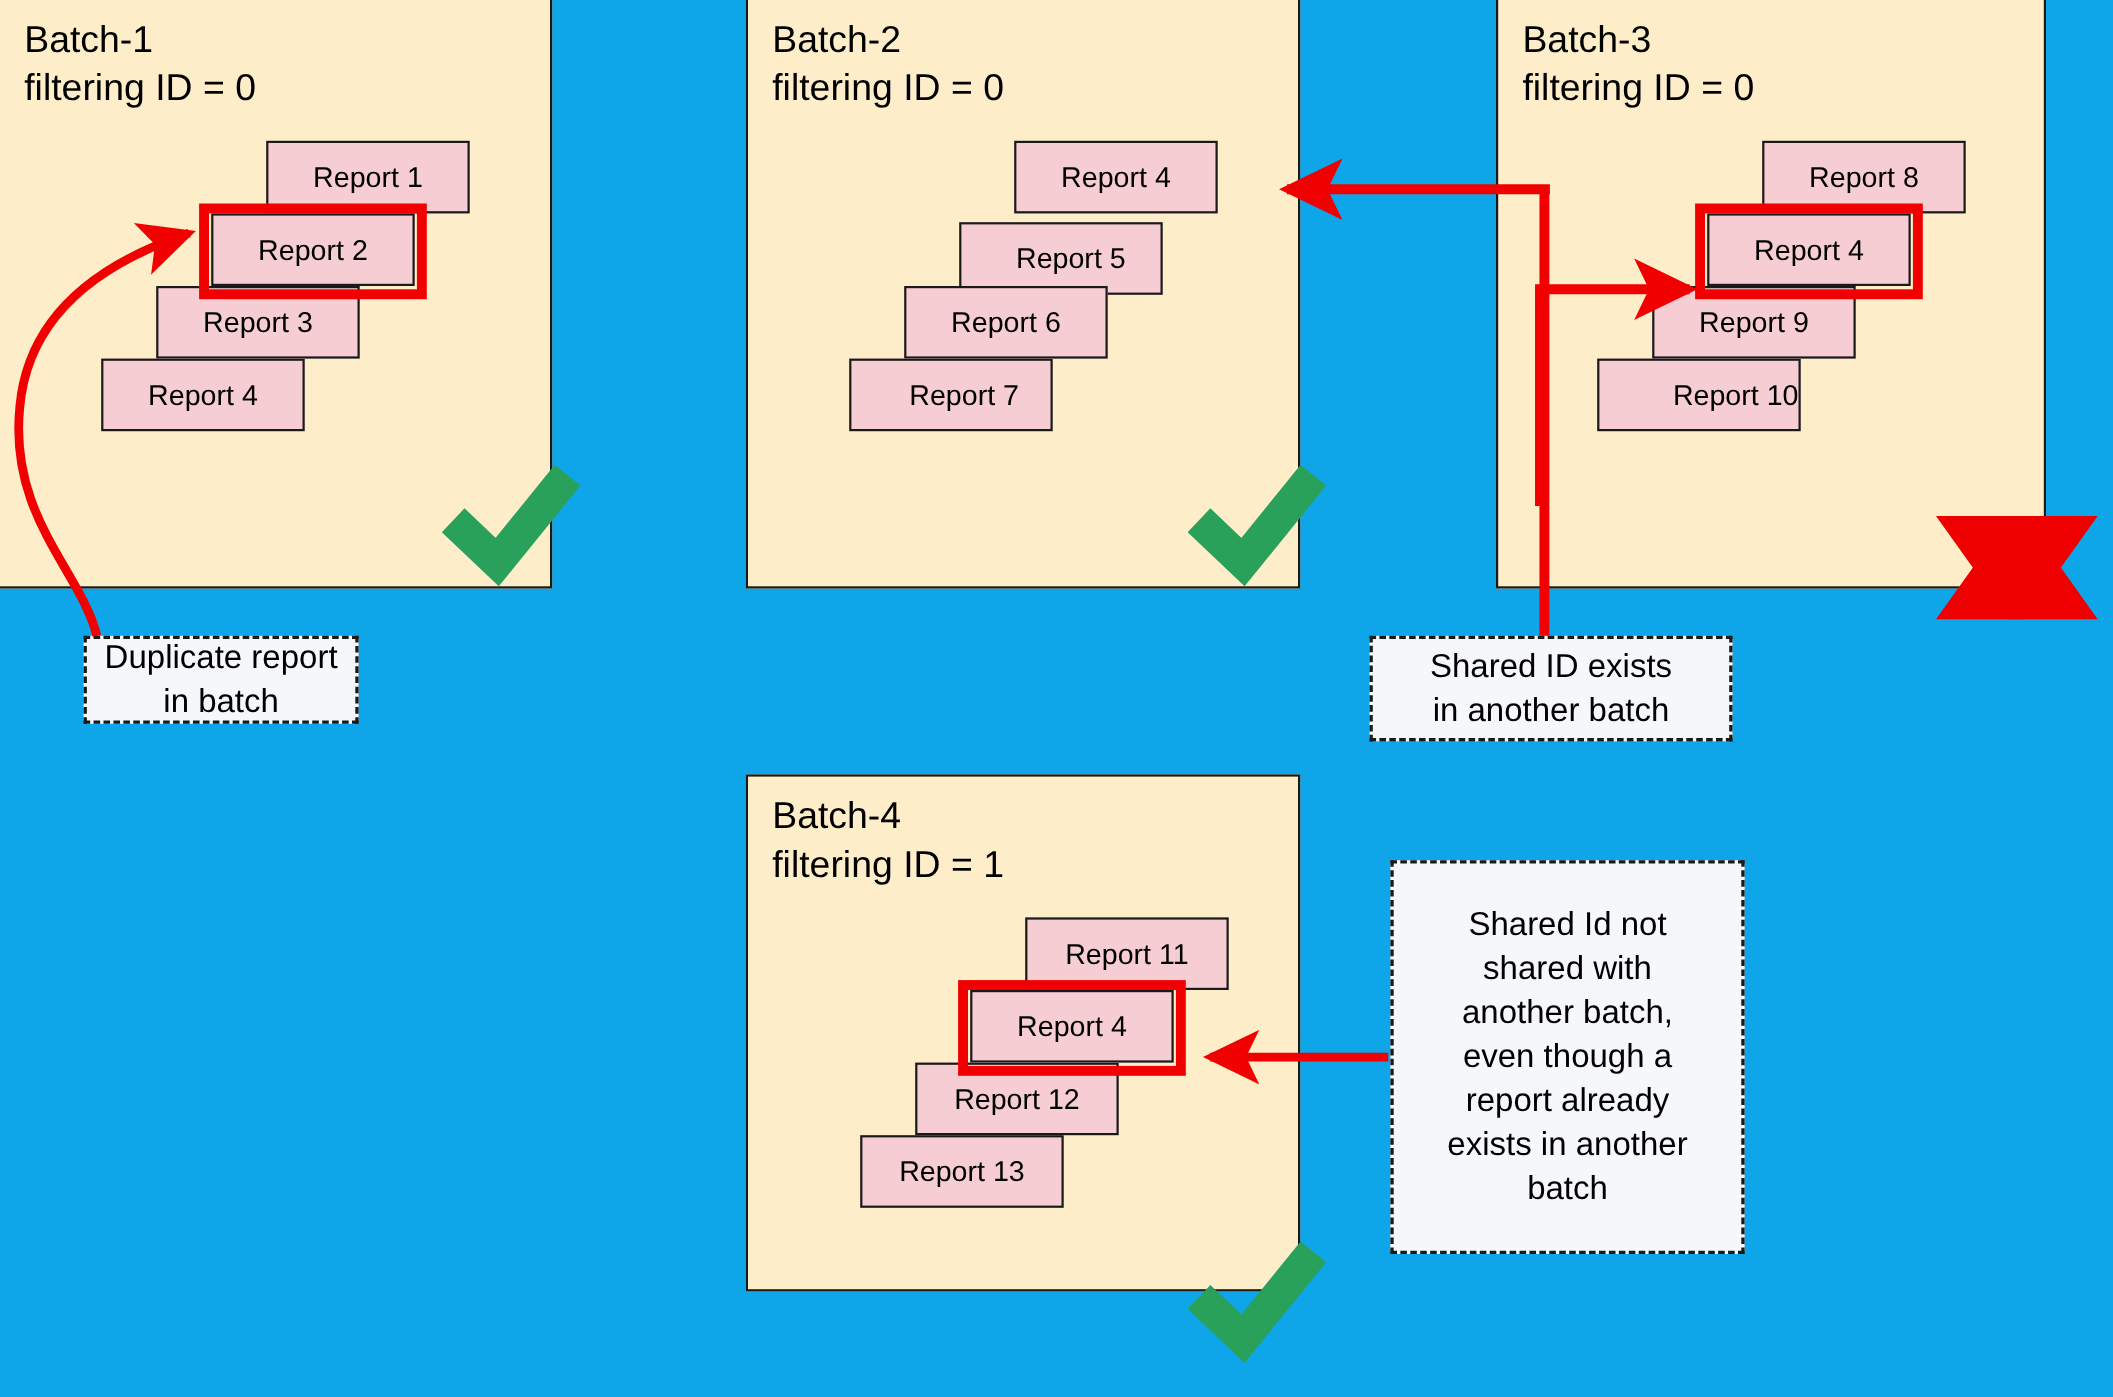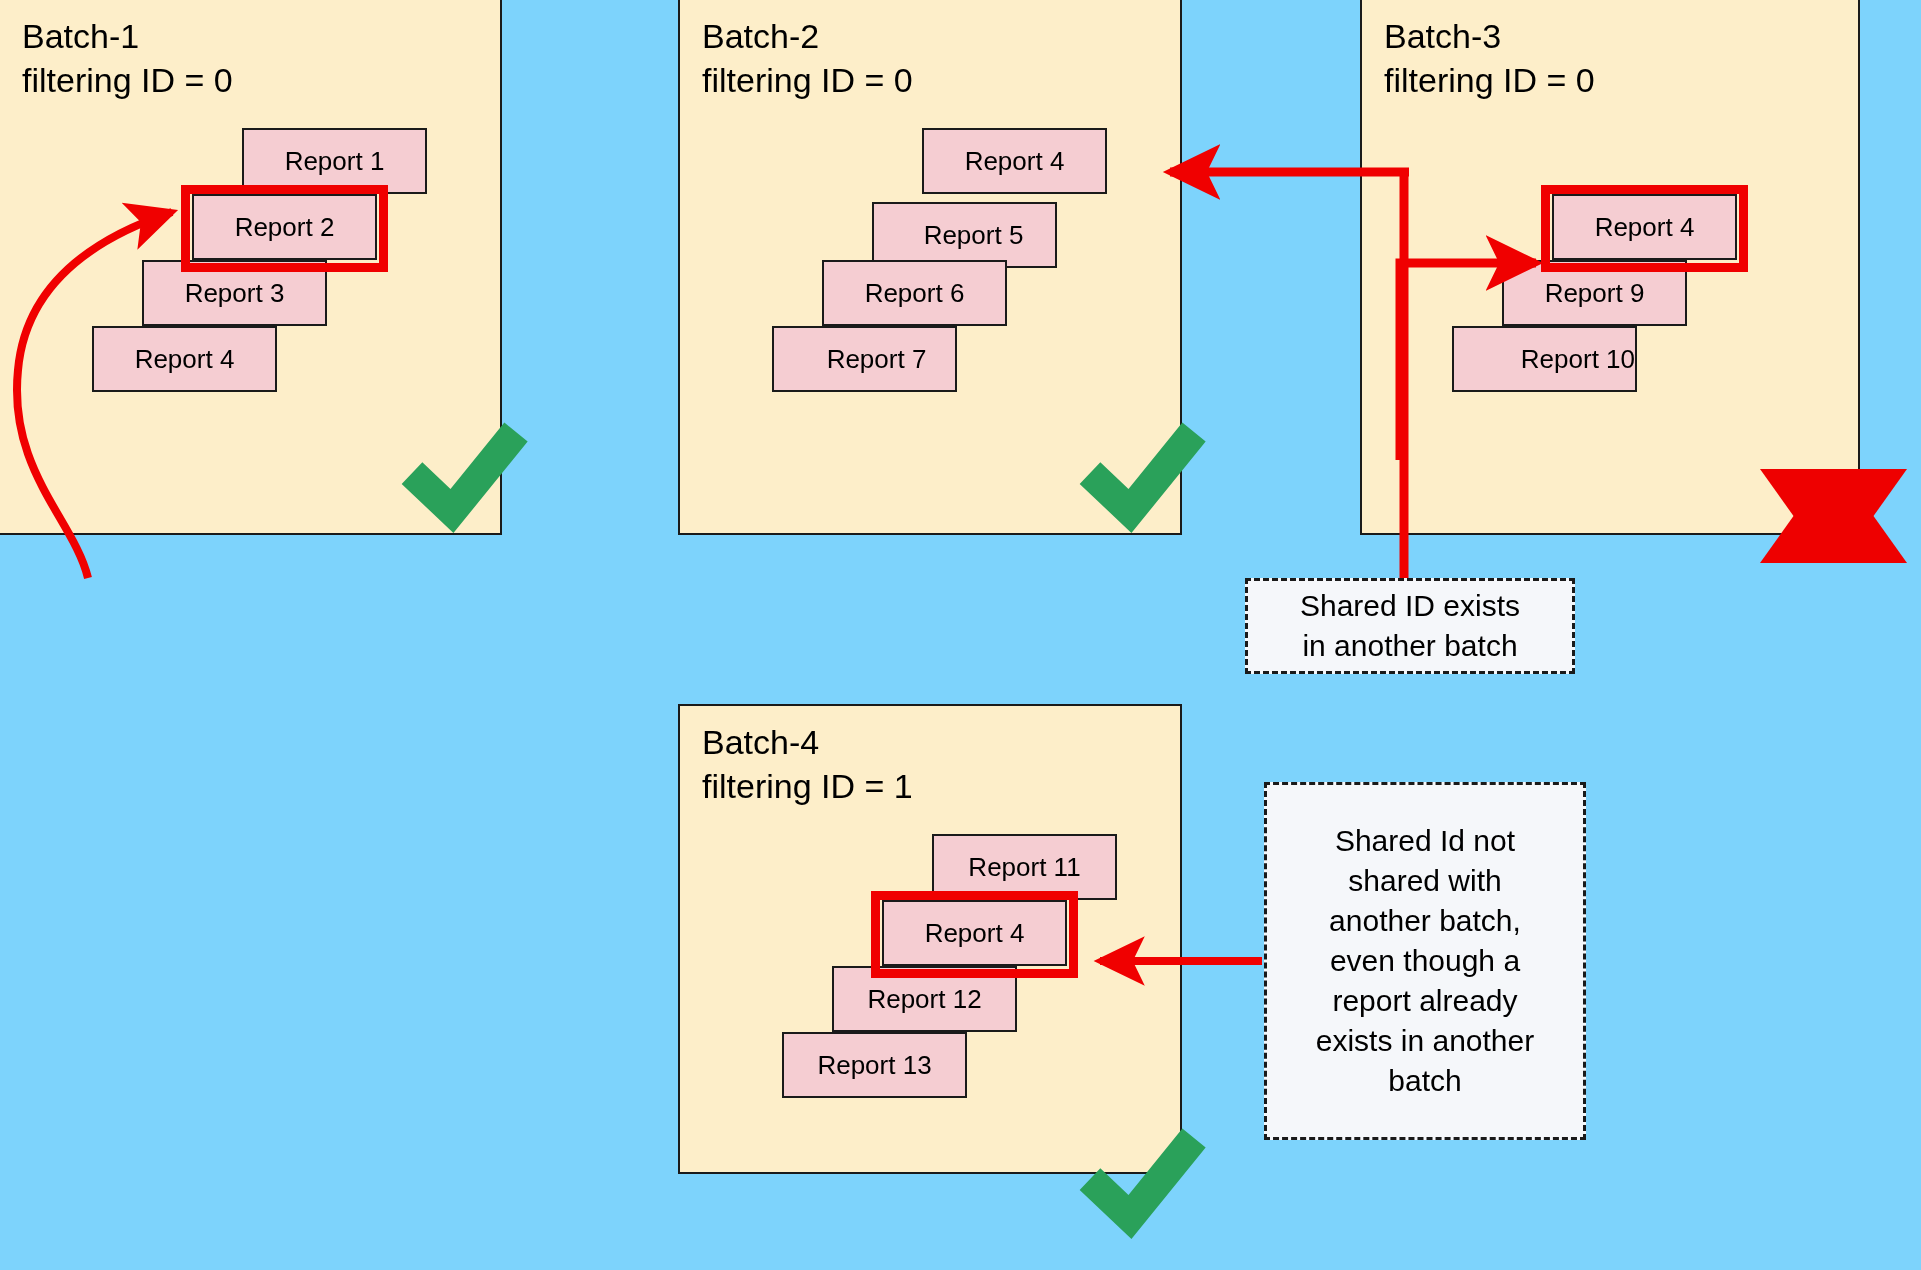--- a/index.html
+++ b/index.html
@@ -10,21 +10,21 @@
   body {
     width: 1921px;
     height: 1270px;
     font-family: "Liberation Sans", sans-serif;
     overflow: hidden;
   }
   #stage {
     position: relative;
     width: 1921px;
     height: 1270px;
-    background: #7dd3fc;
+    background: #0ea5e9;
   }
   .batch {
     position: absolute;
     background: #fdeec9;
     border: 2px solid #1a1a1a;
     box-sizing: border-box;
   }
   .batch-title {
     position: absolute;
     left: 22px;
@@ -112,20 +112,23 @@
     <div class="report" style="left:142px; top:260px;">
       <span class="report-label">Report 6</span>
     </div>
     <div class="report" style="left:92px; top:326px;padding-left:24px;">
       <span class="report-label">Report 7</span>
     </div>
   </div>
 
   <div class="batch" id="b3" style="left:1360px; top:-2px; width:500px; height:537px;">
     <div class="batch-title"><span>Batch-3</span><span class="line2">filtering ID = 0</span></div>
+    <div class="report" style="left:240px; top:128px;">
+      <span class="report-label">Report 8</span>
+    </div>
     <div class="report" style="left:190px; top:194px;">
       <span class="report-label">Report 4</span>
     </div>
     <div class="report" style="left:140px; top:260px;">
       <span class="report-label">Report 9</span>
     </div>
     <div class="report" style="left:90px; top:326px;justify-content:flex-end;">
       <span class="report-label">Report 10</span>
     </div>
     <div class="highlight-box" style="left:179px; top:185px; width:207px; height:87px;"></div>
@@ -141,20 +144,24 @@
     </div>
     <div class="report" style="left:152px; top:260px;">
       <span class="report-label">Report 12</span>
     </div>
     <div class="report" style="left:102px; top:326px;">
       <span class="report-label">Report 13</span>
     </div>
     <div class="highlight-box" style="left:191px; top:185px; width:207px; height:87px;"></div>
   </div>
 
+  <div class="callout" style="left:76px; top:578px; width:250px; height:80px;">
+    <span>Duplicate report
+in batch</span>
+  </div>
 
   <div class="callout" style="left:1245px; top:578px; width:330px; height:96px;">
     <span>Shared ID exists
 in another batch</span>
   </div>
 
   <div class="callout" style="left:1264px; top:782px; width:322px; height:358px;">
     <span>Shared Id not
 shared with
 another batch,

